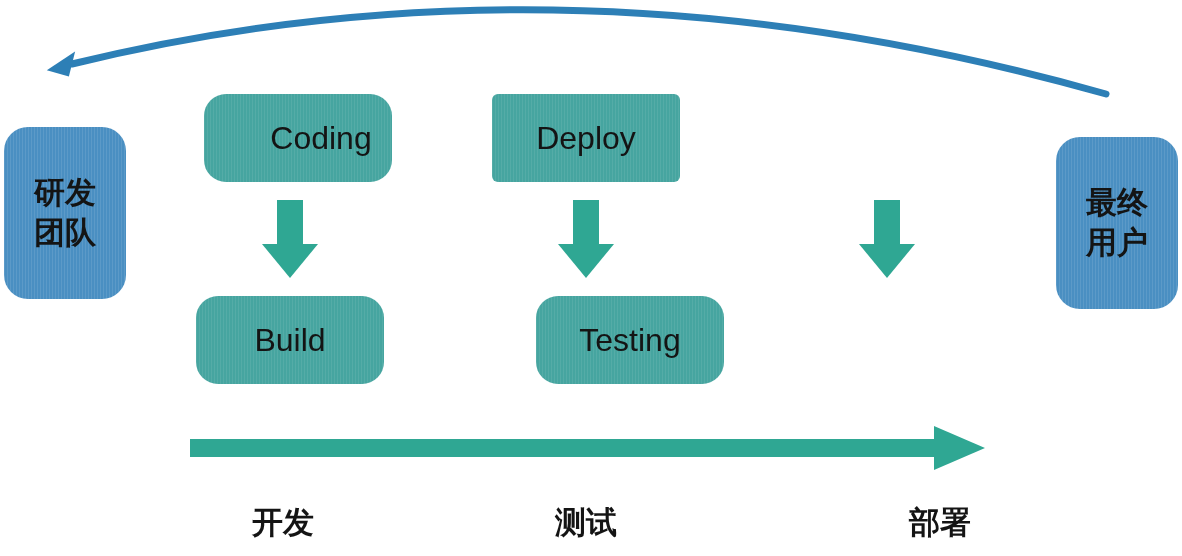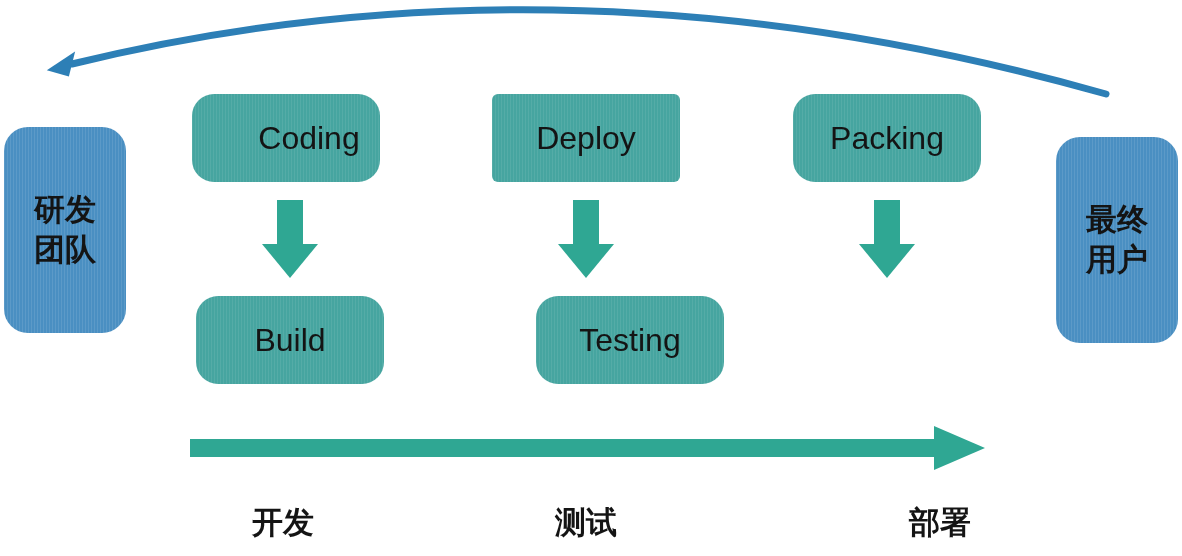--- a/index.html
+++ b/index.html
@@ -13,21 +13,21 @@
     width: 1182px;
     height: 556px;
     background: #ffffff;
     overflow: hidden;
   }
 
   
   .entity {
     position: absolute;
     width: 122px;
-    height: 206px;
+    height: 172px;
     border-radius: 24px;
     display: flex;
     flex-direction: column;
     align-items: center;
     justify-content: center;
     font-size: 31px;
     font-weight: 600;
     line-height: 1.3;
     color: var(--text-dark, #141414);
     background-image:
@@ -100,35 +100,34 @@
   <div class="entity left">
     <div>研发</div>
     <div>团队</div>
   </div>
 
   <div class="entity right">
     <div>最终</div>
     <div>用户</div>
   </div>
 
-  <div class="pbox" style="left:192px; top:94px;padding-left:46px;">Coding</div>
+  <div class="pbox" style="left:204px; top:94px;padding-left:46px;">Coding</div>
   <svg class="down-arrow" style="left:262px; top:200px;" width="56" height="78" viewBox="0 0 56 78">
     <rect x="15" y="0" width="26" height="46"></rect>
     <polygon points="0,44 56,44 28,78"></polygon>
   </svg>
   <div class="pbox" style="left:196px; top:296px;">Build</div>
 
   <div class="pbox" style="left:492px; top:94px;border-radius:6px;">Deploy</div>
   <svg class="down-arrow" style="left:558px; top:200px;" width="56" height="78" viewBox="0 0 56 78">
     <rect x="15" y="0" width="26" height="46"></rect>
     <polygon points="0,44 56,44 28,78"></polygon>
   </svg>
   <div class="pbox" style="left:492px; top:296px;margin-left:44px;">Testing</div>
 
-  <div class="pbox" style="left:793px; top:94px;">Packing</div>
   <svg class="down-arrow" style="left:859px; top:200px;" width="56" height="78" viewBox="0 0 56 78">
     <rect x="15" y="0" width="26" height="46"></rect>
     <polygon points="0,44 56,44 28,78"></polygon>
   </svg>
 
   <svg class="harrow" style="left:190px; top:426px;" width="795" height="44" viewBox="0 0 795 44">
     <rect x="0" y="13" width="748" height="18"></rect>
     <polygon points="744,0 795,22 744,44"></polygon>
   </svg>
 

